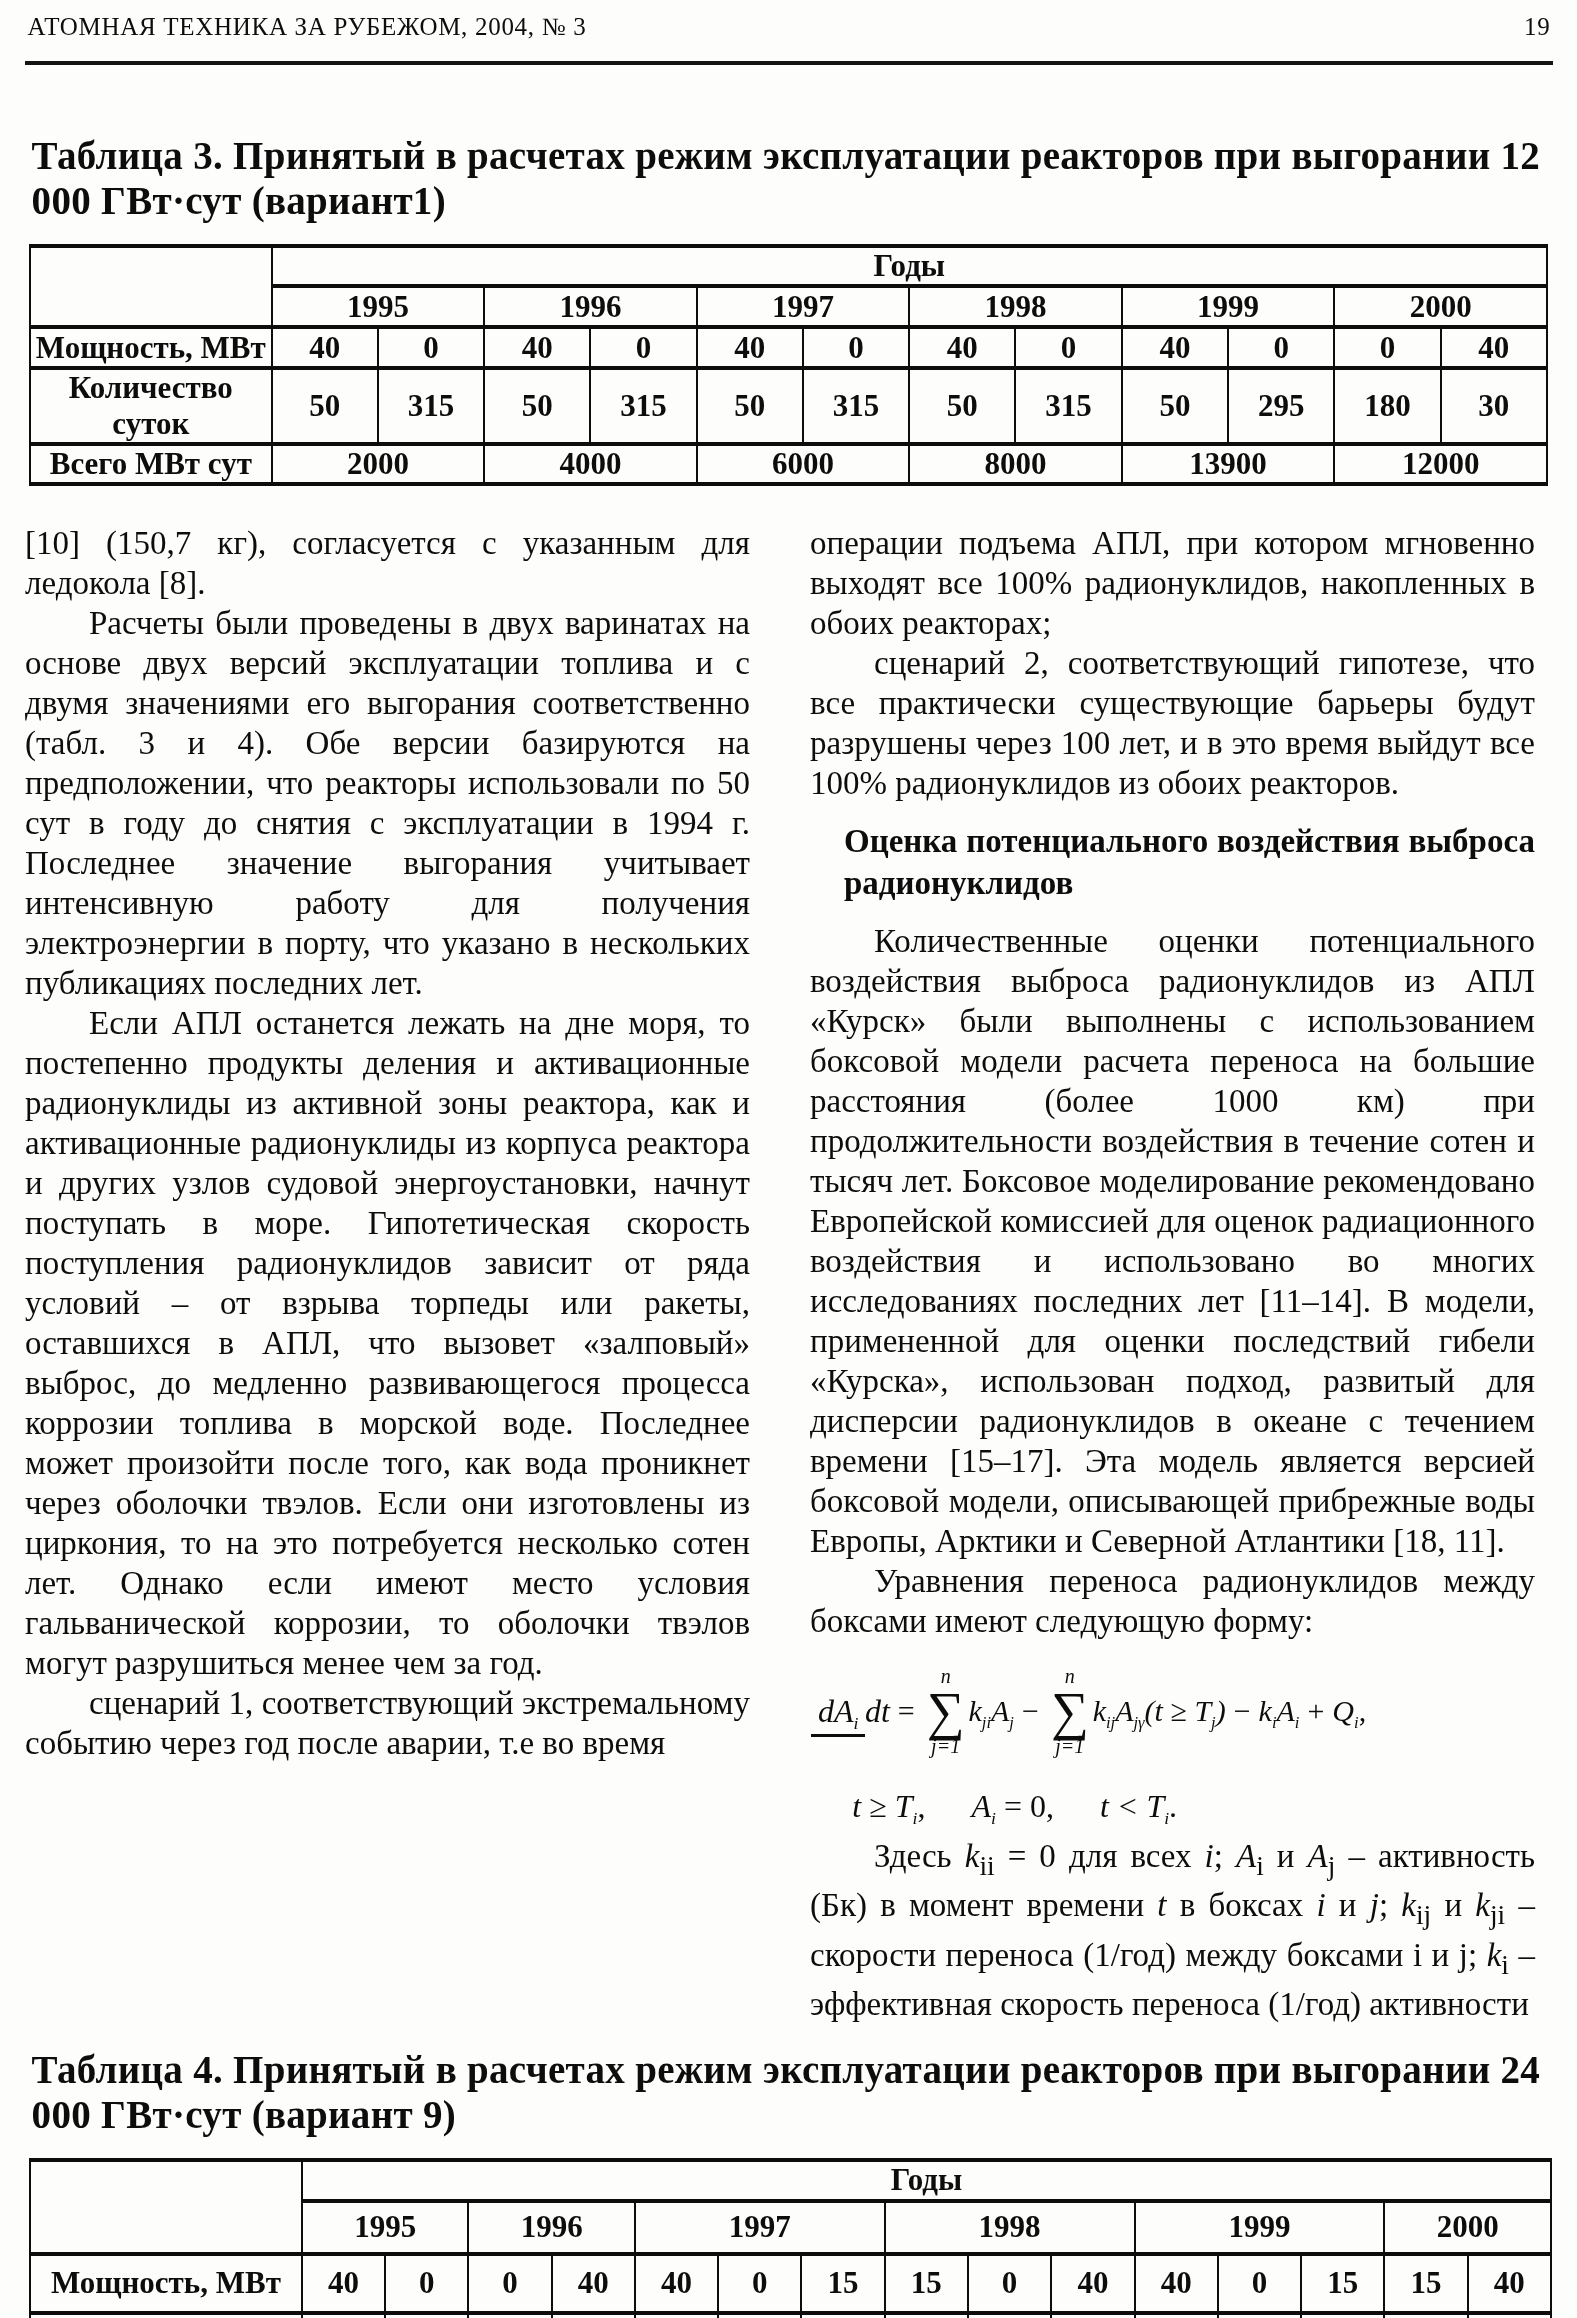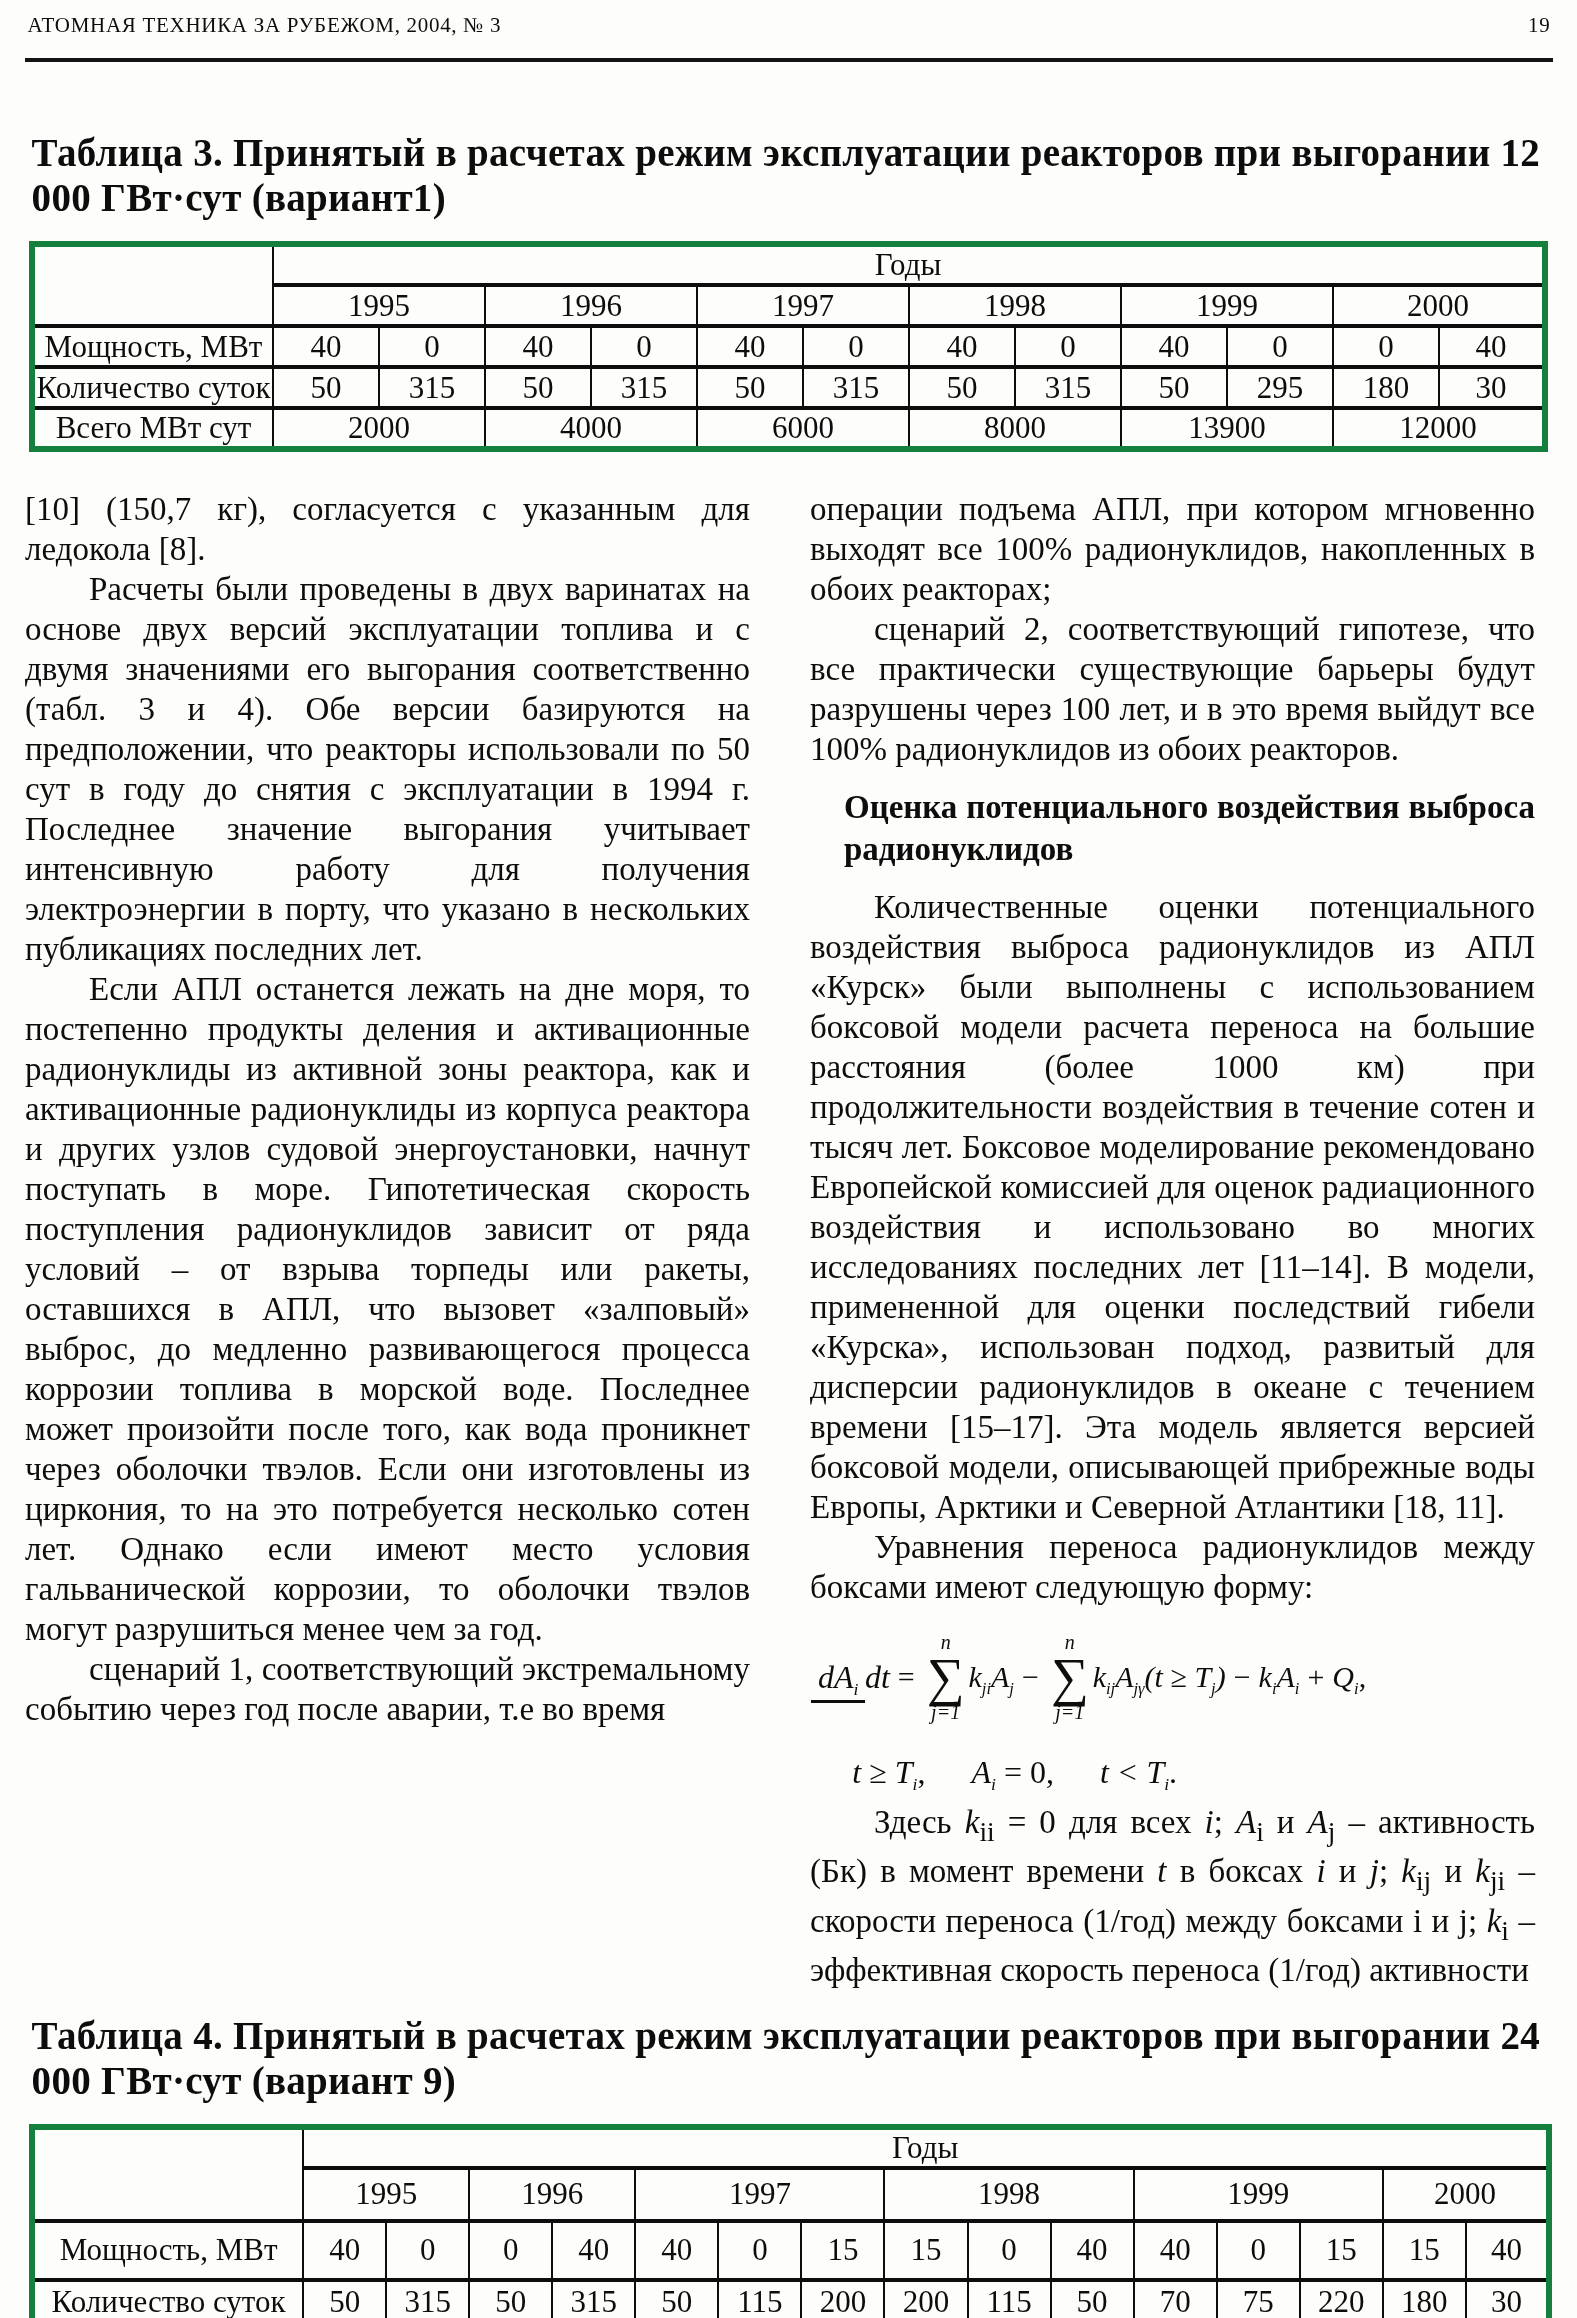--- a/index.html
+++ b/index.html
@@ -4,33 +4,33 @@
 <style>
   html,body{margin:0;padding:0;background:#fdfdfb;}
   .page{
     width:1578px;height:2319px;box-sizing:border-box;
     background:#fdfdfb;color:#0d0d0d;position:relative;
     padding:13px 25px 0 25px;overflow:hidden;
     font-family:"Liberation Serif","DejaVu Serif",serif;
   }
   
   .hdr{display:flex;justify-content:space-between;align-items:baseline;
-       font-size:21px;letter-spacing:0.7px;padding:0 2.6px;}
+       font-size:25px;letter-spacing:0.7px;padding:0 2.6px;}
   .rule{border-top:4.6px solid #141414;margin-top:20px;}
   
   .tbl-title{font-weight:bold;font-size:39px;margin:68px 0 0 6.6px;letter-spacing:0.3px;}
   .tbl-title.second{margin:22.4px 0 0 6.6px;}
   
   table.datatable{border-collapse:collapse;table-layout:fixed;margin:21px 0 0 4px;}
   table.datatable td{
     border:2px solid #0d0d0d;border-top-width:4px;border-bottom-width:4px;
     text-align:center;vertical-align:middle;padding:0;
     font-size:31px;overflow:hidden;
   }
-  table.datatable{border:6px solid #15803d;}
+  table.datatable{border:2px solid #15803d;font-weight:bold;}
   td.lbl{text-align:left;padding-left:9.2px;}
   tr.h60{height:39px;} tr.h62{height:41px;} tr.h63{height:41px;} tr.h57{height:37px;}
   tr.h80{height:53px;} tr.h90{height:59px;} tr.h68{height:45px;}
   
   .columns{display:flex;gap:60px;margin-top:37px;min-height:1499px;}
   .col{width:725px;font-size:33px;line-height:40px;text-align:justify;}
   .col p{margin:0;}
   .col p.ind{text-indent:64px;}
   .sec-heading{font-weight:bold;margin:17px 0 17px 34px;line-height:42px;font-family:Liberation Serif, serif;}
   

